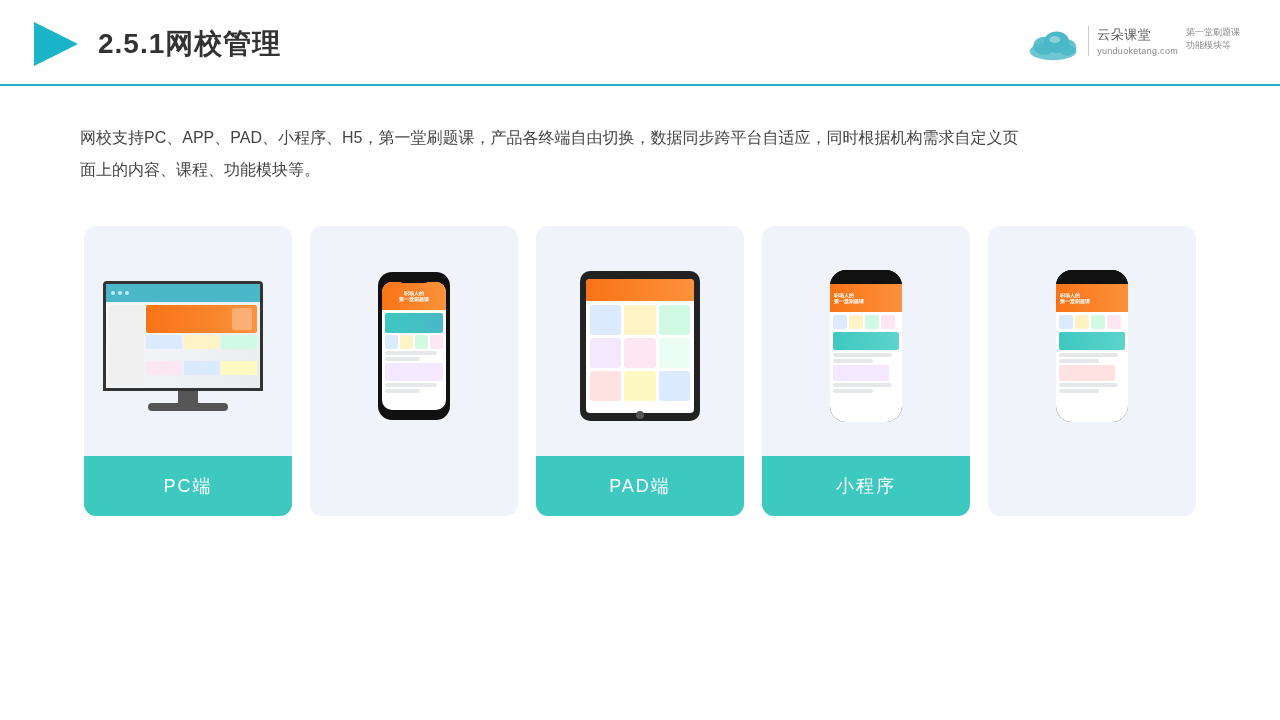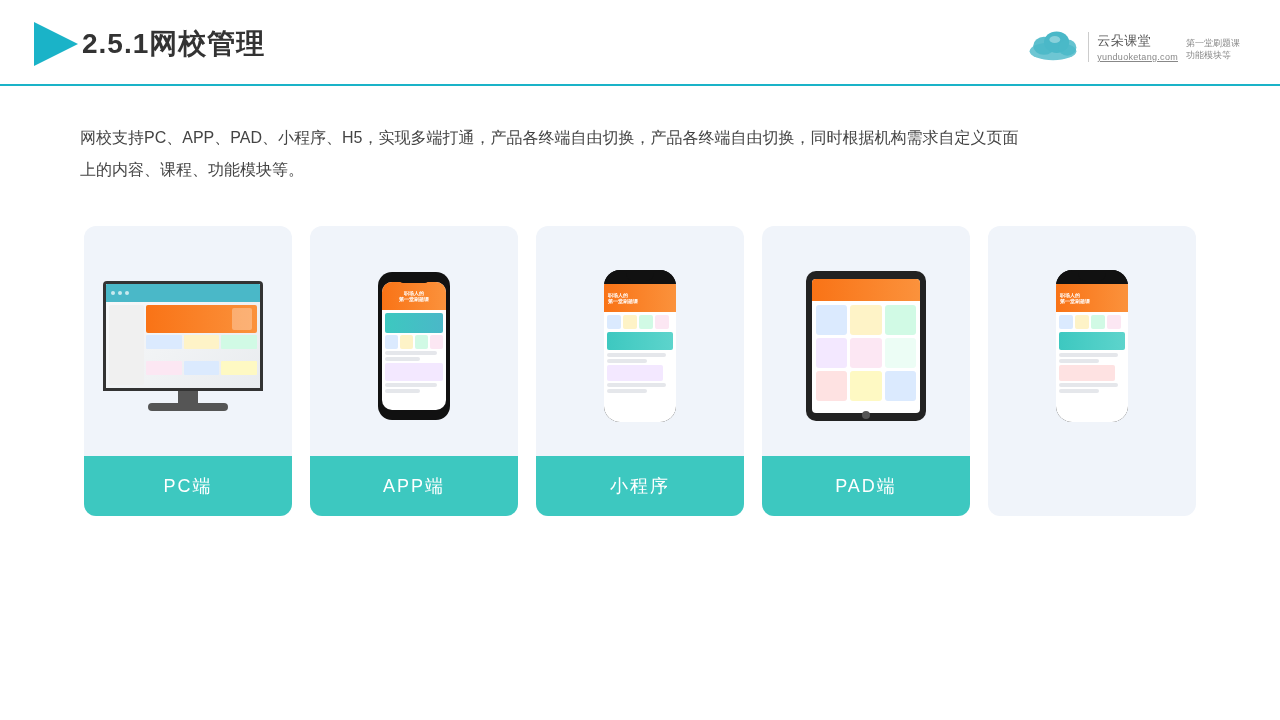--- a/index.html
+++ b/index.html
@@ -16,34 +16,35 @@
     .header {
       display: flex;
       align-items: center;
       justify-content: space-between;
       padding: 18px 40px 14px 30px;
       border-bottom: 2px solid #1ab3c8;
     }
     .header-left {
       display: flex;
       align-items: center;
+      gap: 16px;
     }
     .play-icon {
       width: 52px;
       height: 52px;
     }
     .page-title {
       font-size: 28px;
       font-weight: bold;
       color: #333;
       letter-spacing: 1px;
     }
     .logo-area {
       display: flex;
-      align-items: flex-end;
+      align-items: flex-start;
       gap: 8px;
     }
     .logo-cloud {
       width: 54px;
       height: 36px;
     }
     .logo-text-block {
       display: flex;
       flex-direction: column;
       align-items: flex-start;
@@ -51,21 +52,20 @@
     }
     .logo-main-text {
       font-size: 13px;
       color: #555;
       letter-spacing: 0.5px;
     }
     .logo-sub-text {
       font-size: 9px;
       color: #888;
       letter-spacing: 0.3px;
-      text-decoration: underline;
     }
     .logo-divider {
       width: 1px;
       height: 30px;
       background: #ccc;
     }
     .logo-slogan {
       display: flex;
       flex-direction: column;
       font-size: 9px;
@@ -446,21 +446,21 @@
       <span class="logo-sub-text">yunduoketang.com</span>
     </div>
     <div class="logo-slogan">
       <span>第一堂刷题课</span>
       <span>功能模块等</span>
     </div>
   </div>
 </div>
 
 <div class="description">
-  <span>网校支持PC、APP、PAD、小程序、H5，实现多端打通，产品各终端自由切换，产品各终端自由切换，同时根据机构需求自定义页面上的内容、课程、功能模块等。</span>
+  <span>网校支持PC、APP、PAD、小程序、H5，第一堂刷题课，产品各终端自由切换，数据同步跨平台自适应，同时根据机构需求自定义页面上的内容、课程、功能模块等。</span>
 </div>
 
 <div class="cards-container">
 
   <div class="card">
     <div class="card-image-area">
       <div class="pc-monitor">
         <div class="monitor-screen">
           <div class="monitor-screen-inner">
             <div class="screen-topbar">
@@ -511,53 +511,20 @@
             <div class="phone-text-line short"></div>
             <div class="phone-row">
               <div class="phone-icon-item" style="background:#f3e8ff;width:58px;height:18px;border-radius:2px"></div>
             </div>
             <div class="phone-text-line"></div>
             <div class="phone-text-line short"></div>
           </div>
         </div>
       </div>
     </div>
-    <div class="card-label">APP端</div>
-  </div>
-
-  <div class="card">
-    <div class="card-image-area">
-      <div class="phone-notch-mockup">
-        <div class="phone-notch-top">
-          <div class="notch-cutout"></div>
-        </div>
-        <div class="phone-notch-screen">
-          <div class="pns-top">
-            <div class="pns-top-text">职场人的<br>第一堂刷题课</div>
-          </div>
-          <div class="pns-body">
-            <div class="pns-row">
-              <div class="pns-item"></div>
-              <div class="pns-item"></div>
-              <div class="pns-item"></div>
-              <div class="pns-item"></div>
-            </div>
-            <div class="pns-green-bar"></div>
-            <div class="pns-line"></div>
-            <div class="pns-line s"></div>
-            <div class="pns-row">
-              <div class="pns-item" style="background:#f3e8ff;width:56px;height:16px;border-radius:2px"></div>
-            </div>
-            <div class="pns-line"></div>
-            <div class="pns-line s"></div>
-          </div>
-        </div>
-      </div>
-    </div>
-    <div class="card-label">小程序</div>
   </div>
 
   <div class="card">
     <div class="card-image-area">
       <div class="tablet-mockup">
         <div class="tablet-screen">
           <div class="tablet-screen-top"></div>
           <div class="tablet-screen-body">
             <div class="tablet-card"></div>
             <div class="tablet-card"></div>
@@ -590,20 +557,52 @@
             <div class="pns-row">
               <div class="pns-item"></div>
               <div class="pns-item"></div>
               <div class="pns-item"></div>
               <div class="pns-item"></div>
             </div>
             <div class="pns-green-bar"></div>
             <div class="pns-line"></div>
             <div class="pns-line s"></div>
             <div class="pns-row">
+              <div class="pns-item" style="background:#f3e8ff;width:56px;height:16px;border-radius:2px"></div>
+            </div>
+            <div class="pns-line"></div>
+            <div class="pns-line s"></div>
+          </div>
+        </div>
+      </div>
+    </div>
+    <div class="card-label">小程序</div>
+  </div>
+
+  <div class="card">
+    <div class="card-image-area">
+      <div class="phone-notch-mockup">
+        <div class="phone-notch-top">
+          <div class="notch-cutout"></div>
+        </div>
+        <div class="phone-notch-screen">
+          <div class="pns-top">
+            <div class="pns-top-text">职场人的<br>第一堂刷题课</div>
+          </div>
+          <div class="pns-body">
+            <div class="pns-row">
+              <div class="pns-item"></div>
+              <div class="pns-item"></div>
+              <div class="pns-item"></div>
+              <div class="pns-item"></div>
+            </div>
+            <div class="pns-green-bar"></div>
+            <div class="pns-line"></div>
+            <div class="pns-line s"></div>
+            <div class="pns-row">
               <div class="pns-item" style="background:#fee2e2;width:56px;height:16px;border-radius:2px"></div>
             </div>
             <div class="pns-line"></div>
             <div class="pns-line s"></div>
           </div>
         </div>
       </div>
     </div>
   </div>
 

